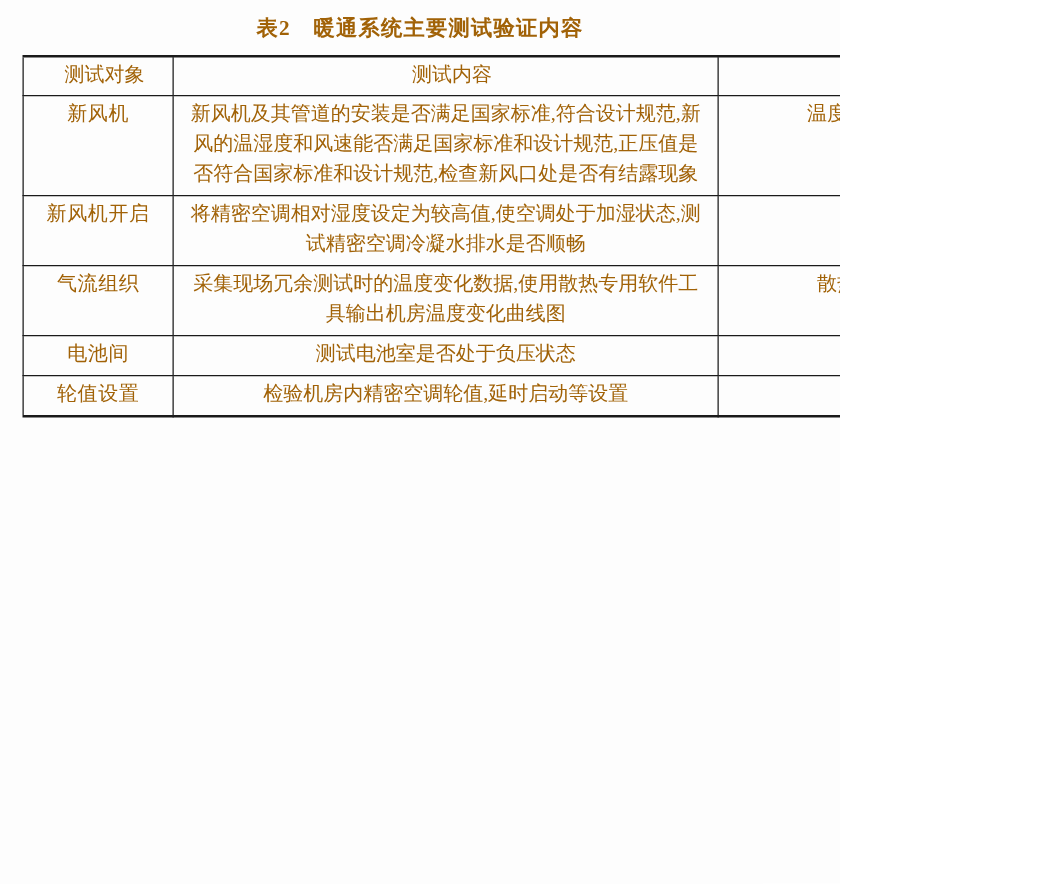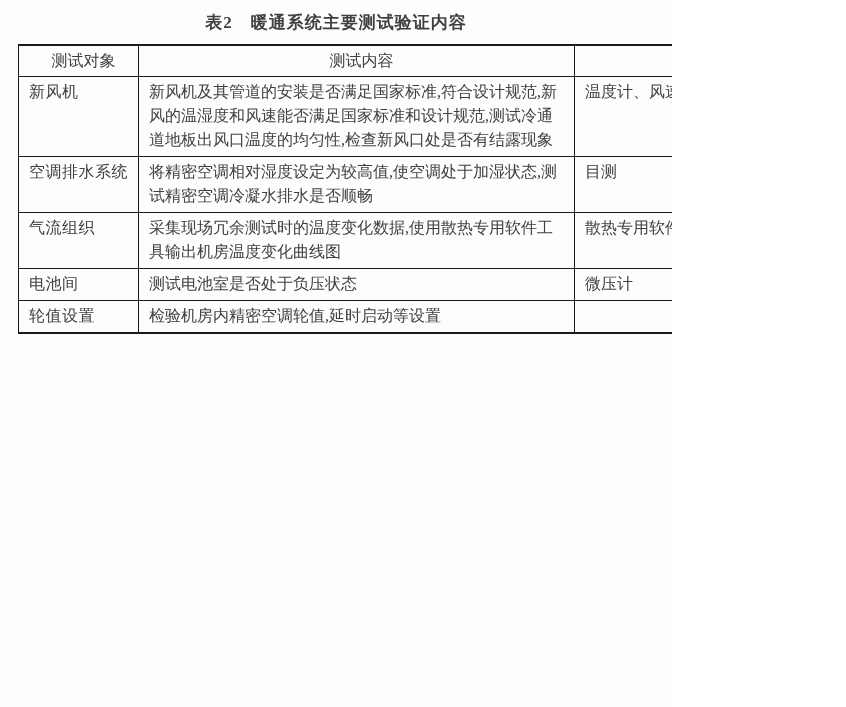--- a/index.html
+++ b/index.html
@@ -7,21 +7,21 @@
     padding: 0;
     background: #ffffff;
   }
   .page {
     position: relative;
     width: 672px;
     height: 707px;
     box-sizing: border-box;
     background: #fdfdfd;
     font-family: "Liberation Serif", "DejaVu Serif", serif;
-    color: #404040;
+    color: #a16207;
     padding: 13px 18px 0 18px;
     overflow: hidden;
   }
   .table-title {
     text-align: center;
     font-weight: bold;
     font-size: 17px;
     letter-spacing: 1px;
     margin: 0 0 11px 0;
     line-height: 20px;
@@ -45,21 +45,21 @@
     box-sizing: border-box;
   }
   table.main-table th {
     font-weight: normal;
     text-align: center;
     padding: 3px 6px 3px 16px;
     height: 31px;
   }
   table.main-table td {
     padding: 3px 10px 4px 10px;
-    text-align: left;
+    text-align: center;
     font-family: Liberation Serif, serif;
   }
   td.obj-cell { letter-spacing: 0.5px; }
 </style>
 </head>
 <body>
 
 <div class="page">
 
   <div class="table-title">表2　暖通系统主要测试验证内容</div>
@@ -73,25 +73,25 @@
     <thead>
       <tr>
         <th>测试对象</th>
         <th>测试内容</th>
         <th>测试仪器</th>
       </tr>
     </thead>
     <tbody>
         <tr>
     <td class="obj-cell">新风机</td>
-    <td>新风机及其管道的安装是否满足国家标准,符合设计规范,新风的温湿度和风速能否满足国家标准和设计规范,测试冷通道地板出风口温度的均匀性,检查新风口处是否有结露现象</td>
+    <td>新风机及其管道的安装是否满足国家标准,符合设计规范,新风的温湿度和风速能否满足国家标准和设计规范,正压值是否符合国家标准和设计规范,检查新风口处是否有结露现象</td>
     <td>温度计、风速仪</td>
   </tr>
         <tr>
-    <td class="obj-cell">空调排水系统</td>
+    <td class="obj-cell">新风机开启</td>
     <td>将精密空调相对湿度设定为较高值,使空调处于加湿状态,测试精密空调冷凝水排水是否顺畅</td>
     <td>目测</td>
   </tr>
         <tr>
     <td class="obj-cell">气流组织</td>
     <td>采集现场冗余测试时的温度变化数据,使用散热专用软件工具输出机房温度变化曲线图</td>
     <td>散热专用软件</td>
   </tr>
         <tr>
     <td class="obj-cell">电池间</td>

